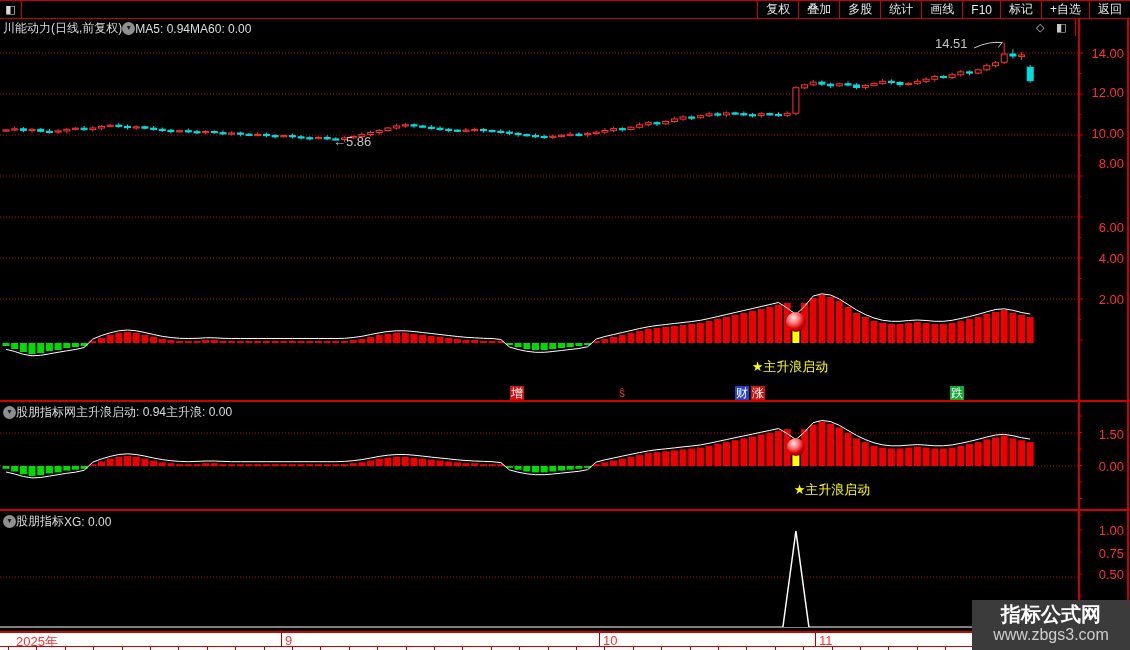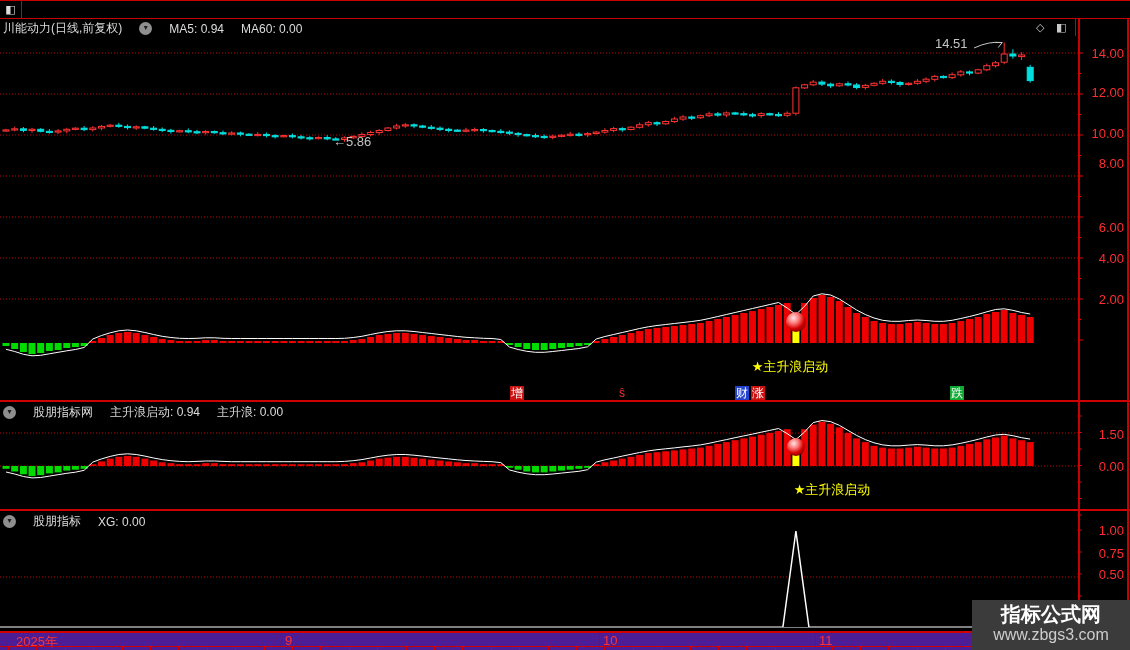--- a/index.html
+++ b/index.html
@@ -10,56 +10,67 @@
     border-top:1px solid #c80000;border-bottom:1px solid #c80000;
     display:flex;align-items:center;color:#e6e6e6;font-size:12px;background:#000;z-index:4;}
   .tb-icon-cell{width:21px;height:17px;border-right:1px solid #c80000;text-align:center;
     line-height:17px;color:#ddd;font-size:11px;flex:0 0 auto;}
   .periods{display:flex;gap:16px;padding-left:9px;white-space:nowrap;}
   .period{cursor:default;}
   .period.active{color:#00dcdc;}
   .tb-right{margin-left:auto;display:flex;height:100%;}
   .tb-btn{padding:0 8px;border-left:1px solid #c80000;display:flex;align-items:center;white-space:nowrap;}
   
-  .hdr{position:absolute;display:flex;gap:17px;align-items:center;color:#dcdcdc;font-size:12px;z-index:3;white-space:nowrap;}
+  .hdr{position:absolute;display:flex;gap:0;align-items:center;color:#dcdcdc;font-size:12px;z-index:3;white-space:nowrap;}
   .circle-ico{display:inline-block;width:13px;height:13px;border-radius:50%;background:#8f8f8f;
     color:#1d1d1d;font-size:8px;line-height:12px;text-align:center;}
   
   .axis-label{position:absolute;left:1084px;width:40px;text-align:right;color:#ff2d2d;font-size:13px;z-index:2;}
   
   .ann{position:absolute;color:#c4c4c4;font-size:13px;z-index:3;}
   .star{position:absolute;color:#ffff00;font-size:13px;width:150px;text-align:center;z-index:3;}
   
   .marker{position:absolute;top:386px;height:14px;line-height:14px;font-size:12px;padding:0 1px;z-index:3;}
   
   .sep{position:absolute;left:0;width:1130px;height:2px;background:#cf0000;z-index:2;}
   .vaxis{position:absolute;left:1078px;top:18px;width:2px;height:614px;background:#c80000;z-index:2;}
   .rborder{position:absolute;left:1127px;top:0;width:2px;height:650px;background:#c80000;z-index:2;}
   .miniline{position:absolute;background:#c80000;z-index:3;}
   .mini-ico{position:absolute;color:#c9c9c9;font-size:11px;z-index:3;}
   
-  .timeline{position:absolute;left:0;top:631px;width:1130px;height:19px;background:#4c1d95;z-index:2;}
+  .timeline{position:absolute;left:0;top:631px;width:1130px;height:19px;background:#ffffff;z-index:2;}
   .t-top{position:absolute;left:0;top:0;width:1130px;height:2px;background:#cf0000;}
   .t-base{position:absolute;left:0;top:15px;width:1130px;height:1px;background:#cf0000;}
   .t-label{position:absolute;top:2px;color:#ff3232;font-size:13px;}
   .t-vline{position:absolute;top:2px;width:1px;height:13px;background:#b40000;}
   .t-tick{position:absolute;top:16px;width:1px;height:4px;background:#d40000;}
   
   .watermark{position:absolute;left:972px;top:600px;width:158px;height:50px;background:#3b3b3b;
     text-align:center;z-index:6;}
   .wm1{font-size:20px;font-weight:bold;color:#ffffff;margin-top:3px;line-height:22px;}
   .wm2{font-size:16px;color:#cdcdcd;line-height:20px;}
   svg{position:absolute;left:0;z-index:1;}
   svg .grid{stroke:#c00000;stroke-width:1;stroke-dasharray:1 2;}
 </style>
 </head>
 <body>
 
 <div class="toolbar">
   <div class="tb-icon-cell">◧</div>
+  <div class="tb-right">
+    <span class="tb-btn">复权</span>
+    <span class="tb-btn">叠加</span>
+    <span class="tb-btn">多股</span>
+    <span class="tb-btn">统计</span>
+    <span class="tb-btn">画线</span>
+    <span class="tb-btn">F10</span>
+    <span class="tb-btn">标记</span>
+    <span class="tb-btn">+自选</span>
+    <span class="tb-btn">返回</span>
+  </div>
 </div>
 
 <svg id="mainChart" style="top:18px" width="1078" height="383" viewBox="0 0 1078 383">
     <defs>
       <radialGradient id="gb1" cx="38%" cy="30%" r="75%">
     <stop offset="0%" stop-color="#ffe3e3"></stop>
         <stop offset="35%" stop-color="#ff7d7d"></stop>
     <stop offset="72%" stop-color="#d40000"></stop>
         <stop offset="100%" stop-color="#780000"></stop>
   </radialGradient>

